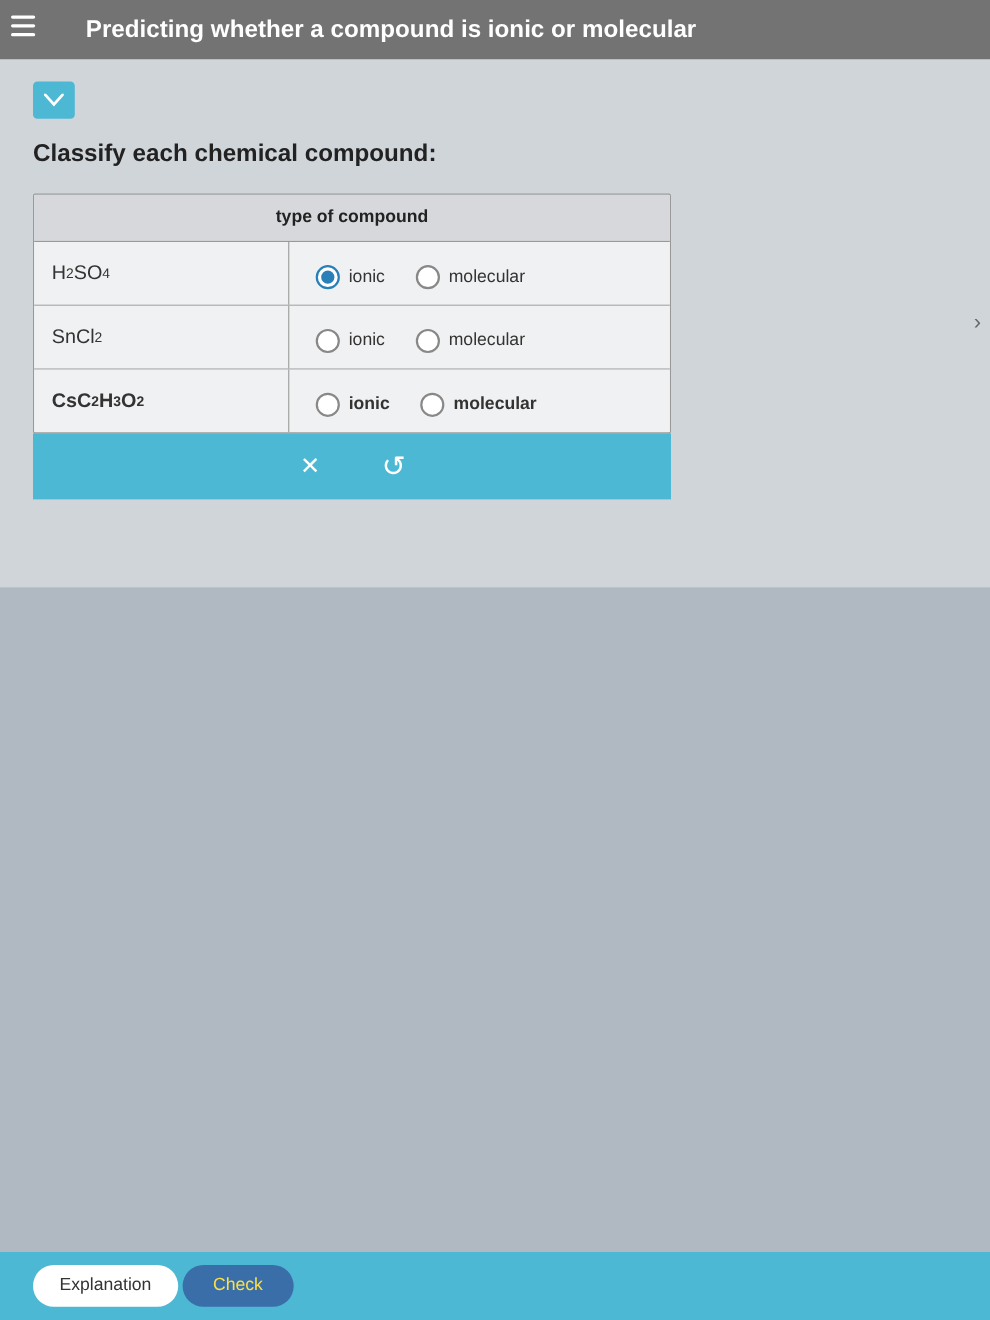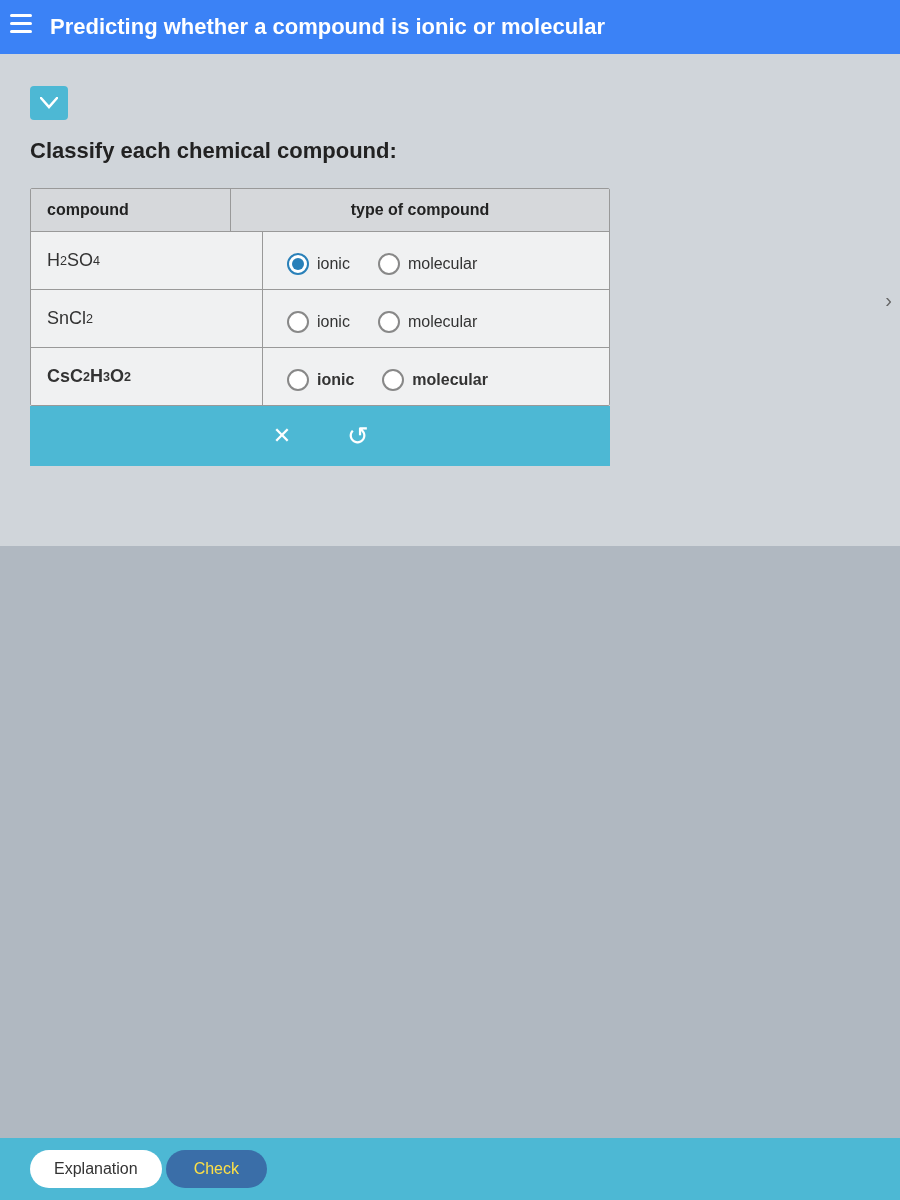--- a/index.html
+++ b/index.html
@@ -7,25 +7,25 @@
     body {
       width: 900px;
       min-height: 1200px;
       background: #b0b8c1;
       font-family: Arial, sans-serif;
       display: flex;
       flex-direction: column;
     }
 
     .top-bar {
-      background: #3b82f6;
+      background: #737373;
       color: white;
       font-size: 22px;
       font-weight: bold;
-      padding: 14px 20px 14px 50px;
+      padding: 14px 20px 14px 78px;
       display: flex;
       align-items: center;
       min-height: 54px;
     }
 
     .sidebar-lines {
       position: absolute;
       left: 10px;
       top: 14px;
       display: flex;
@@ -44,21 +44,21 @@
 
     .header-row {
       position: relative;
       display: flex;
       align-items: center;
     }
 
     .main-content {
       background: #d0d5da;
       flex: 1;
-      padding: 32px 30px 80px 30px;
+      padding: 20px 30px 80px 30px;
       position: relative;
     }
 
     .chevron-btn {
       background: #4db8d4;
       border: none;
       border-radius: 4px;
       width: 38px;
       height: 34px;
       display: flex;
@@ -267,21 +267,20 @@
           <path d="M1 1l8 9 8-9" stroke="white" stroke-width="2.5" fill="none" stroke-linecap="round"></path>
         </svg>
       </button>
     </div>
 
     <div class="classify-heading">Classify each chemical compound:</div>
 
     <div class="table-wrapper">
 
       <div class="table-header-row">
-        <div class="col-compound-header">compound</div>
         <div class="col-type-header">type of compound</div>
       </div>
 
       <div class="table-row">
         <div class="cell-compound">
           H<sub>2</sub>SO<sub>4</sub>
         </div>
         <div class="cell-type">
           <div class="radio-option">
             <div class="radio-circle selected"></div>

